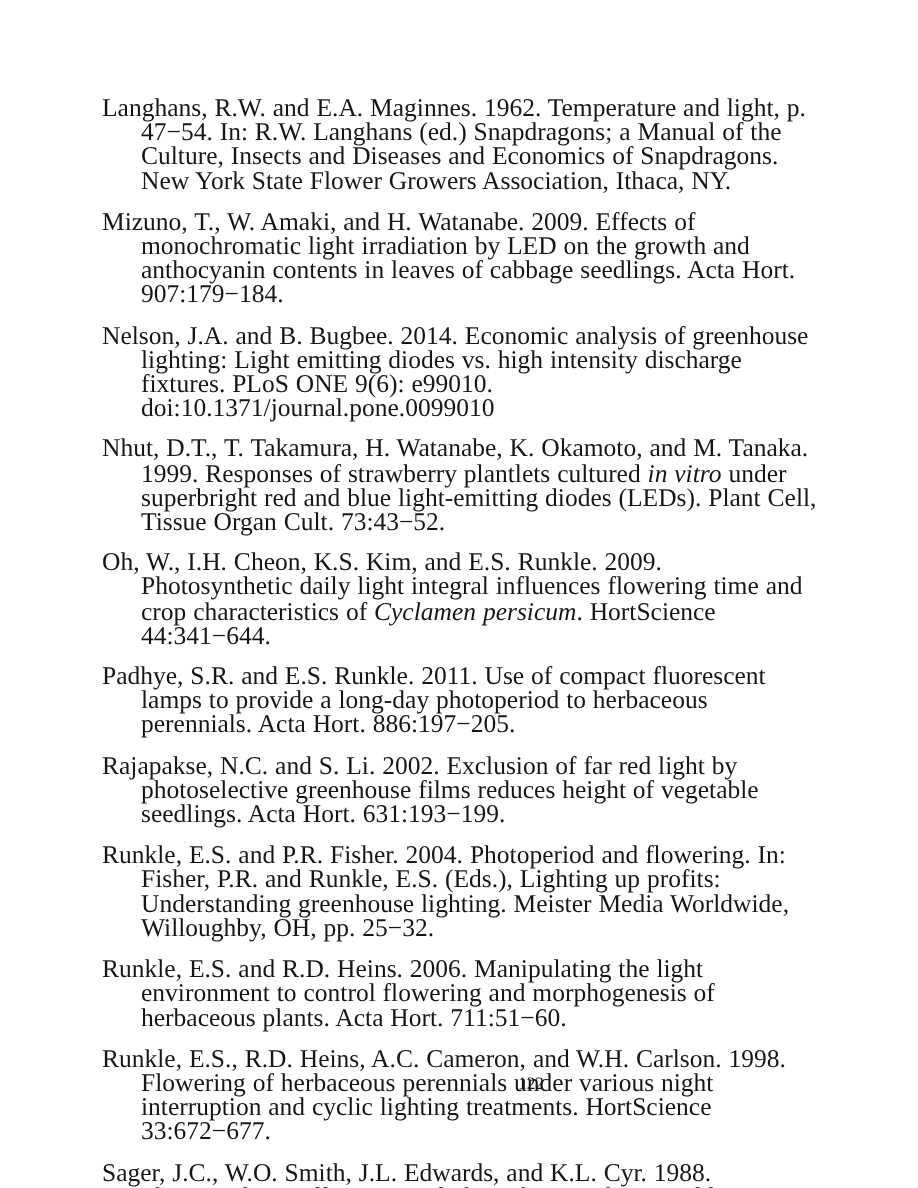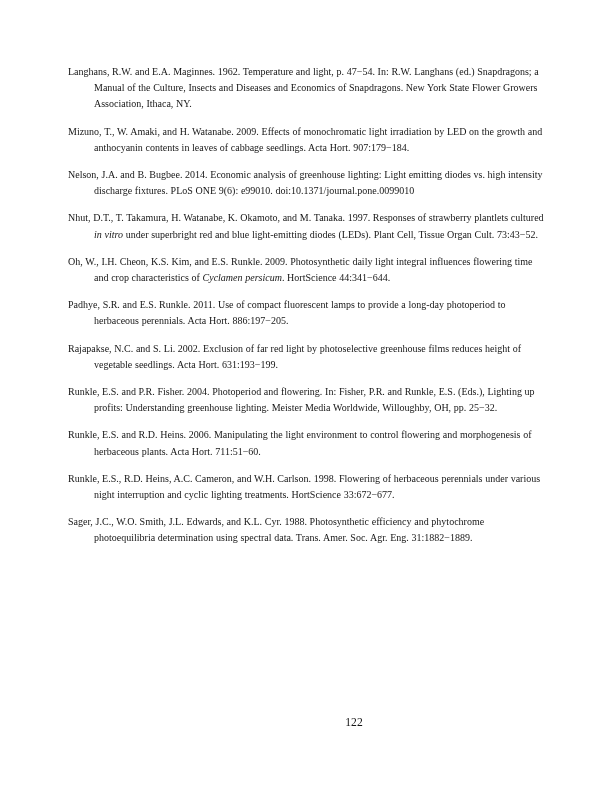--- a/index.html
+++ b/index.html
@@ -23,21 +23,21 @@
     height: 792px;
     box-sizing: border-box;
   }
   #reference-list {
     position: absolute;
     left: 68px;
     top: 64px;
     width: 478px;
   }
   .reference-entry {
-    font-size: 10px;
+    font-size: 17px;
     line-height: 16.2px;
     text-align: left;
     padding-left: 26px;
     text-indent: -26px;
     margin: 0 0 11px 0;
     word-spacing: 0.02em;
   }
   .reference-entry i {
   }
   #page-number {
@@ -53,21 +53,21 @@
 </style>
 </head>
 <body>
 
 <div id="page">
 
   <div id="reference-list">
       <p class="reference-entry"><span>Langhans, R.W. and E.A. Maginnes. 1962. Temperature and light, p. 47−54. In: R.W. Langhans (ed.) Snapdragons; a Manual of the Culture, Insects and Diseases and Economics of Snapdragons. New York State Flower Growers Association, Ithaca, NY.</span></p>
       <p class="reference-entry"><span>Mizuno, T., W. Amaki, and H. Watanabe. 2009. Effects of monochromatic light irradiation by LED on the growth and anthocyanin contents in leaves of cabbage seedlings. Acta Hort. 907:179−184.</span></p>
       <p class="reference-entry"><span>Nelson, J.A. and B. Bugbee. 2014. Economic analysis of greenhouse lighting: Light emitting diodes vs. high intensity discharge fixtures. PLoS ONE 9(6): e99010. doi:10.1371/journal.pone.0099010</span></p>
-      <p class="reference-entry"><span>Nhut, D.T., T. Takamura, H. Watanabe, K. Okamoto, and M. Tanaka. 1997. Responses of strawberry plantlets cultured </span><i>in vitro</i><span> under superbright red and blue light-emitting diodes (LEDs). Plant Cell, Tissue Organ Cult. 73:43−52.</span></p>
+      <p class="reference-entry"><span>Nhut, D.T., T. Takamura, H. Watanabe, K. Okamoto, and M. Tanaka. 1999. Responses of strawberry plantlets cultured </span><i>in vitro</i><span> under superbright red and blue light-emitting diodes (LEDs). Plant Cell, Tissue Organ Cult. 73:43−52.</span></p>
       <p class="reference-entry"><span>Oh, W., I.H. Cheon, K.S. Kim, and E.S. Runkle. 2009. Photosynthetic daily light integral influences flowering time and crop characteristics of </span><i>Cyclamen persicum</i><span>. HortScience 44:341−644.</span></p>
       <p class="reference-entry"><span>Padhye, S.R. and E.S. Runkle. 2011. Use of compact fluorescent lamps to provide a long-day photoperiod to herbaceous perennials. Acta Hort. 886:197−205.</span></p>
       <p class="reference-entry"><span>Rajapakse, N.C. and S. Li. 2002. Exclusion of far red light by photoselective greenhouse films reduces height of vegetable seedlings. Acta Hort. 631:193−199.</span></p>
       <p class="reference-entry"><span>Runkle, E.S. and P.R. Fisher. 2004. Photoperiod and flowering. In: Fisher, P.R. and Runkle, E.S. (Eds.), Lighting up profits: Understanding greenhouse lighting. Meister Media Worldwide, Willoughby, OH, pp. 25−32.</span></p>
       <p class="reference-entry"><span>Runkle, E.S. and R.D. Heins. 2006. Manipulating the light environment to control flowering and morphogenesis of herbaceous plants. Acta Hort. 711:51−60.</span></p>
       <p class="reference-entry"><span>Runkle, E.S., R.D. Heins, A.C. Cameron, and W.H. Carlson. 1998. Flowering of herbaceous perennials under various night interruption and cyclic lighting treatments. HortScience 33:672−677.</span></p>
       <p class="reference-entry"><span>Sager, J.C., W.O. Smith, J.L. Edwards, and K.L. Cyr. 1988. Photosynthetic efficiency and phytochrome photoequilibria determination using spectral data. Trans. Amer. Soc. Agr. Eng. 31:1882−1889.</span></p>
     </div>
 
   <div id="page-number">122</div>

